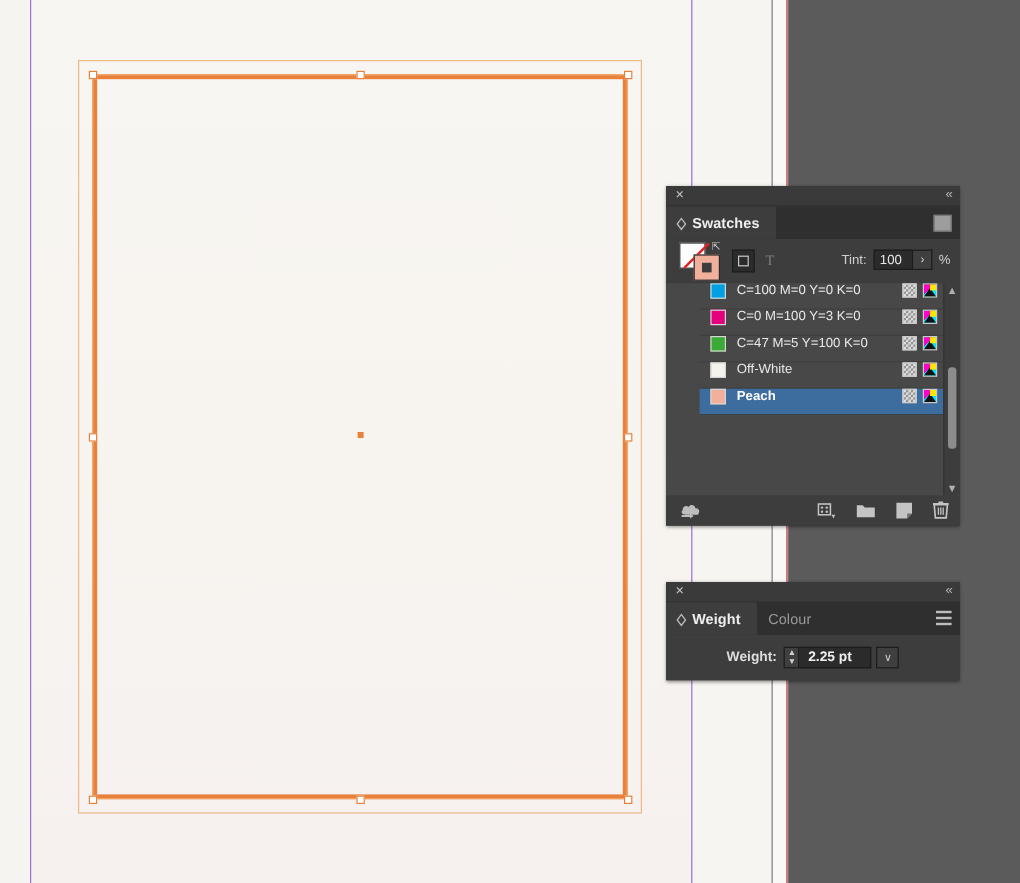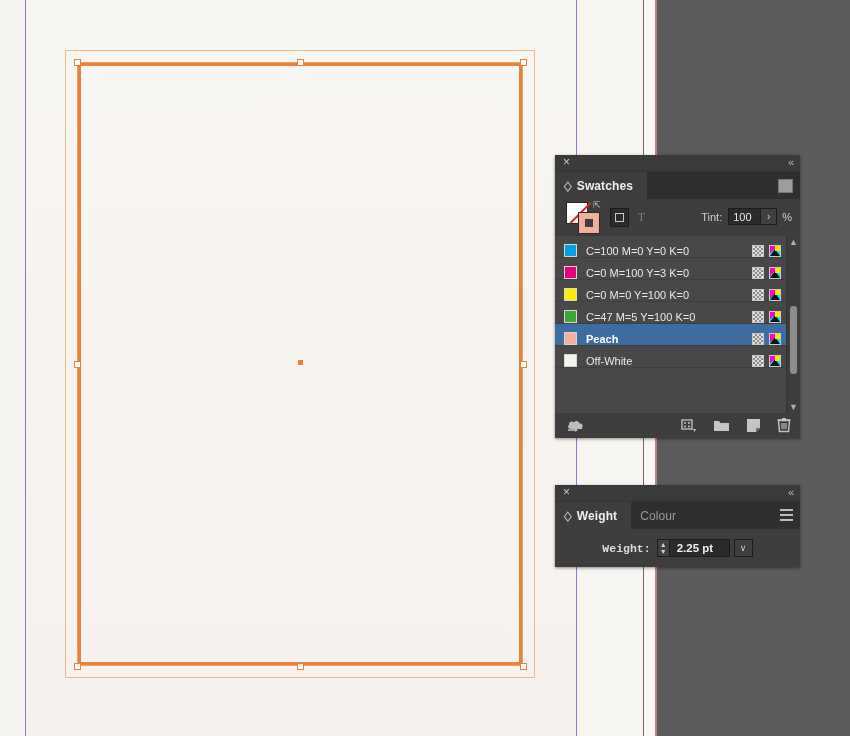--- a/index.html
+++ b/index.html
@@ -77,22 +77,22 @@
 
   .tint-wrap{position:absolute;right:8px;top:9px;display:flex;align-items:center;}
   .tint-label{color:#cfcfcf;font-size:11px;margin-right:6px;}
   .tint-field{width:33px;height:17px;background:#2b2b2b;border:1px solid #1c1c1c;box-sizing:border-box;
      color:#e8e8e8;font-size:11px;display:flex;align-items:center;padding-left:4px;}
   .tint-arrow{width:16px;height:17px;background:#3f3f3f;border:1px solid #1c1c1c;border-left:none;box-sizing:border-box;
      color:#d0d0d0;font-size:10px;display:flex;align-items:center;justify-content:center;cursor:pointer;}
   .tint-pct{color:#cfcfcf;font-size:11px;margin-left:5px;}
 
   .sw-list{position:relative;background:#484848;height:177px;overflow:hidden;}
-  .sw-row{height:22px;display:flex;align-items:flex-end;padding-left:9px;
-     border-bottom:1px solid #3f3f3f;box-sizing:border-box;cursor:pointer;}
+  .sw-row{height:22px;display:flex;align-items:flex-start;padding-left:9px;
+     border-bottom:1px solid #3f3f3f;box-sizing:border-box;cursor:pointer;margin-left:28px;}
   .sw-row.sel{background:#3c6d9e;}
   .sw-chip{width:13px;height:13px;border:1px solid #d6d6d6;box-sizing:border-box;flex:none;}
   .sw-name{margin-left:9px;font-size:11px;color:#e9e9e9;flex:1;overflow:hidden;white-space:nowrap;}
   .sw-row.sel .sw-name{font-weight:bold;color:#ffffff;}
   .sw-icons{display:flex;align-items:center;gap:5px;margin-right:19px;}
   .ico-proc{width:12px;height:12px;border:1px solid #c9c9c9;box-sizing:border-box;
      background-image:linear-gradient(45deg,#8d8d8d 25%,transparent 25%,transparent 75%,#8d8d8d 75%),
                       linear-gradient(45deg,#8d8d8d 25%,transparent 25%,transparent 75%,#8d8d8d 75%);
      background-size:4px 4px;background-position:0 0,2px 2px;background-color:#dedede;}
   .ico-cmyk{width:12px;height:12px;border:1px solid #c9c9c9;box-sizing:border-box;position:relative;overflow:hidden;
@@ -108,21 +108,21 @@
   .sw-scroll .arr.up{top:0;} .sw-scroll .arr.dn{bottom:0;}
   .sw-thumb{position:absolute;left:3px;top:70px;width:7px;height:68px;background:#8c8c8c;border-radius:3px;}
 
   .sw-footer{height:25px;background:#3d3d3d;display:flex;align-items:center;position:relative;}
   .cloud-ico{position:absolute;left:11px;top:5px;}
   .right-icos{position:absolute;right:9px;top:4px;display:flex;gap:16px;align-items:center;}
 
   
   #stroke{left:555px;top:485px;width:245px;}
   .stroke-body{height:38px;display:flex;align-items:center;justify-content:center;}
-  .weight-label{color:#dcdcdc;font-size:11.5px;font-weight:bold;margin-right:6px;font-family:Liberation Mono, monospace;}
+  .weight-label{color:#dcdcdc;font-size:11.5px;font-weight:bold;margin-right:6px;}
   .stepper{width:13px;height:18px;background:#3f3f3f;border:1px solid #1c1c1c;box-sizing:border-box;
      display:flex;flex-direction:column;align-items:center;justify-content:center;color:#d0d0d0;
      font-size:7px;line-height:7px;cursor:pointer;}
   .weight-field{width:60px;height:18px;background:#2b2b2b;border:1px solid #1c1c1c;border-left:none;box-sizing:border-box;
      color:#efefef;font-size:11.5px;font-weight:bold;display:flex;align-items:center;padding-left:7px;}
   .weight-caret{width:19px;height:18px;background:#3f3f3f;border:1px solid #1c1c1c;box-sizing:border-box;margin-left:4px;
      display:flex;align-items:center;justify-content:center;color:#d0d0d0;font-size:9px;cursor:pointer;}
 </style>
 </head>
 <body>
@@ -203,46 +203,38 @@
       </div>
       <div class="sw-row">
         <div class="sw-chip" style="background: rgb(229, 0, 125);"></div>
         <div class="sw-name">C=0 M=100 Y=3 K=0</div>
         <div class="sw-icons">
           <div class="ico-proc"></div>
           <div class="ico-cmyk"></div>
         </div>
       </div>
       <div class="sw-row">
-        <div class="sw-chip" style="background: rgb(255, 236, 0);"></div>
-        <div class="sw-name">C=0 M=0 Y=100 K=0</div>
-        <div class="sw-icons">
-          <div class="ico-proc"></div>
-          <div class="ico-cmyk"></div>
-        </div>
-      </div>
-      <div class="sw-row">
         <div class="sw-chip" style="background: rgb(58, 169, 53);"></div>
         <div class="sw-name">C=47 M=5 Y=100 K=0</div>
+        <div class="sw-icons">
+          <div class="ico-proc"></div>
+          <div class="ico-cmyk"></div>
+        </div>
+      </div>
+      <div class="sw-row">
+        <div class="sw-chip" style="background: rgb(245, 243, 238);"></div>
+        <div class="sw-name">Off-White</div>
         <div class="sw-icons">
           <div class="ico-proc"></div>
           <div class="ico-cmyk"></div>
         </div>
       </div>
       <div class="sw-row sel">
         <div class="sw-chip" style="background: rgb(240, 176, 156);"></div>
         <div class="sw-name">Peach</div>
-        <div class="sw-icons">
-          <div class="ico-proc"></div>
-          <div class="ico-cmyk"></div>
-        </div>
-      </div>
-      <div class="sw-row">
-        <div class="sw-chip" style="background: rgb(245, 243, 238);"></div>
-        <div class="sw-name">Off-White</div>
         <div class="sw-icons">
           <div class="ico-proc"></div>
           <div class="ico-cmyk"></div>
         </div>
       </div>
       <div class="sw-scroll">
       <div class="arr up">▲</div>
       <div class="sw-thumb"></div>
       <div class="arr dn">▼</div>
     </div>

